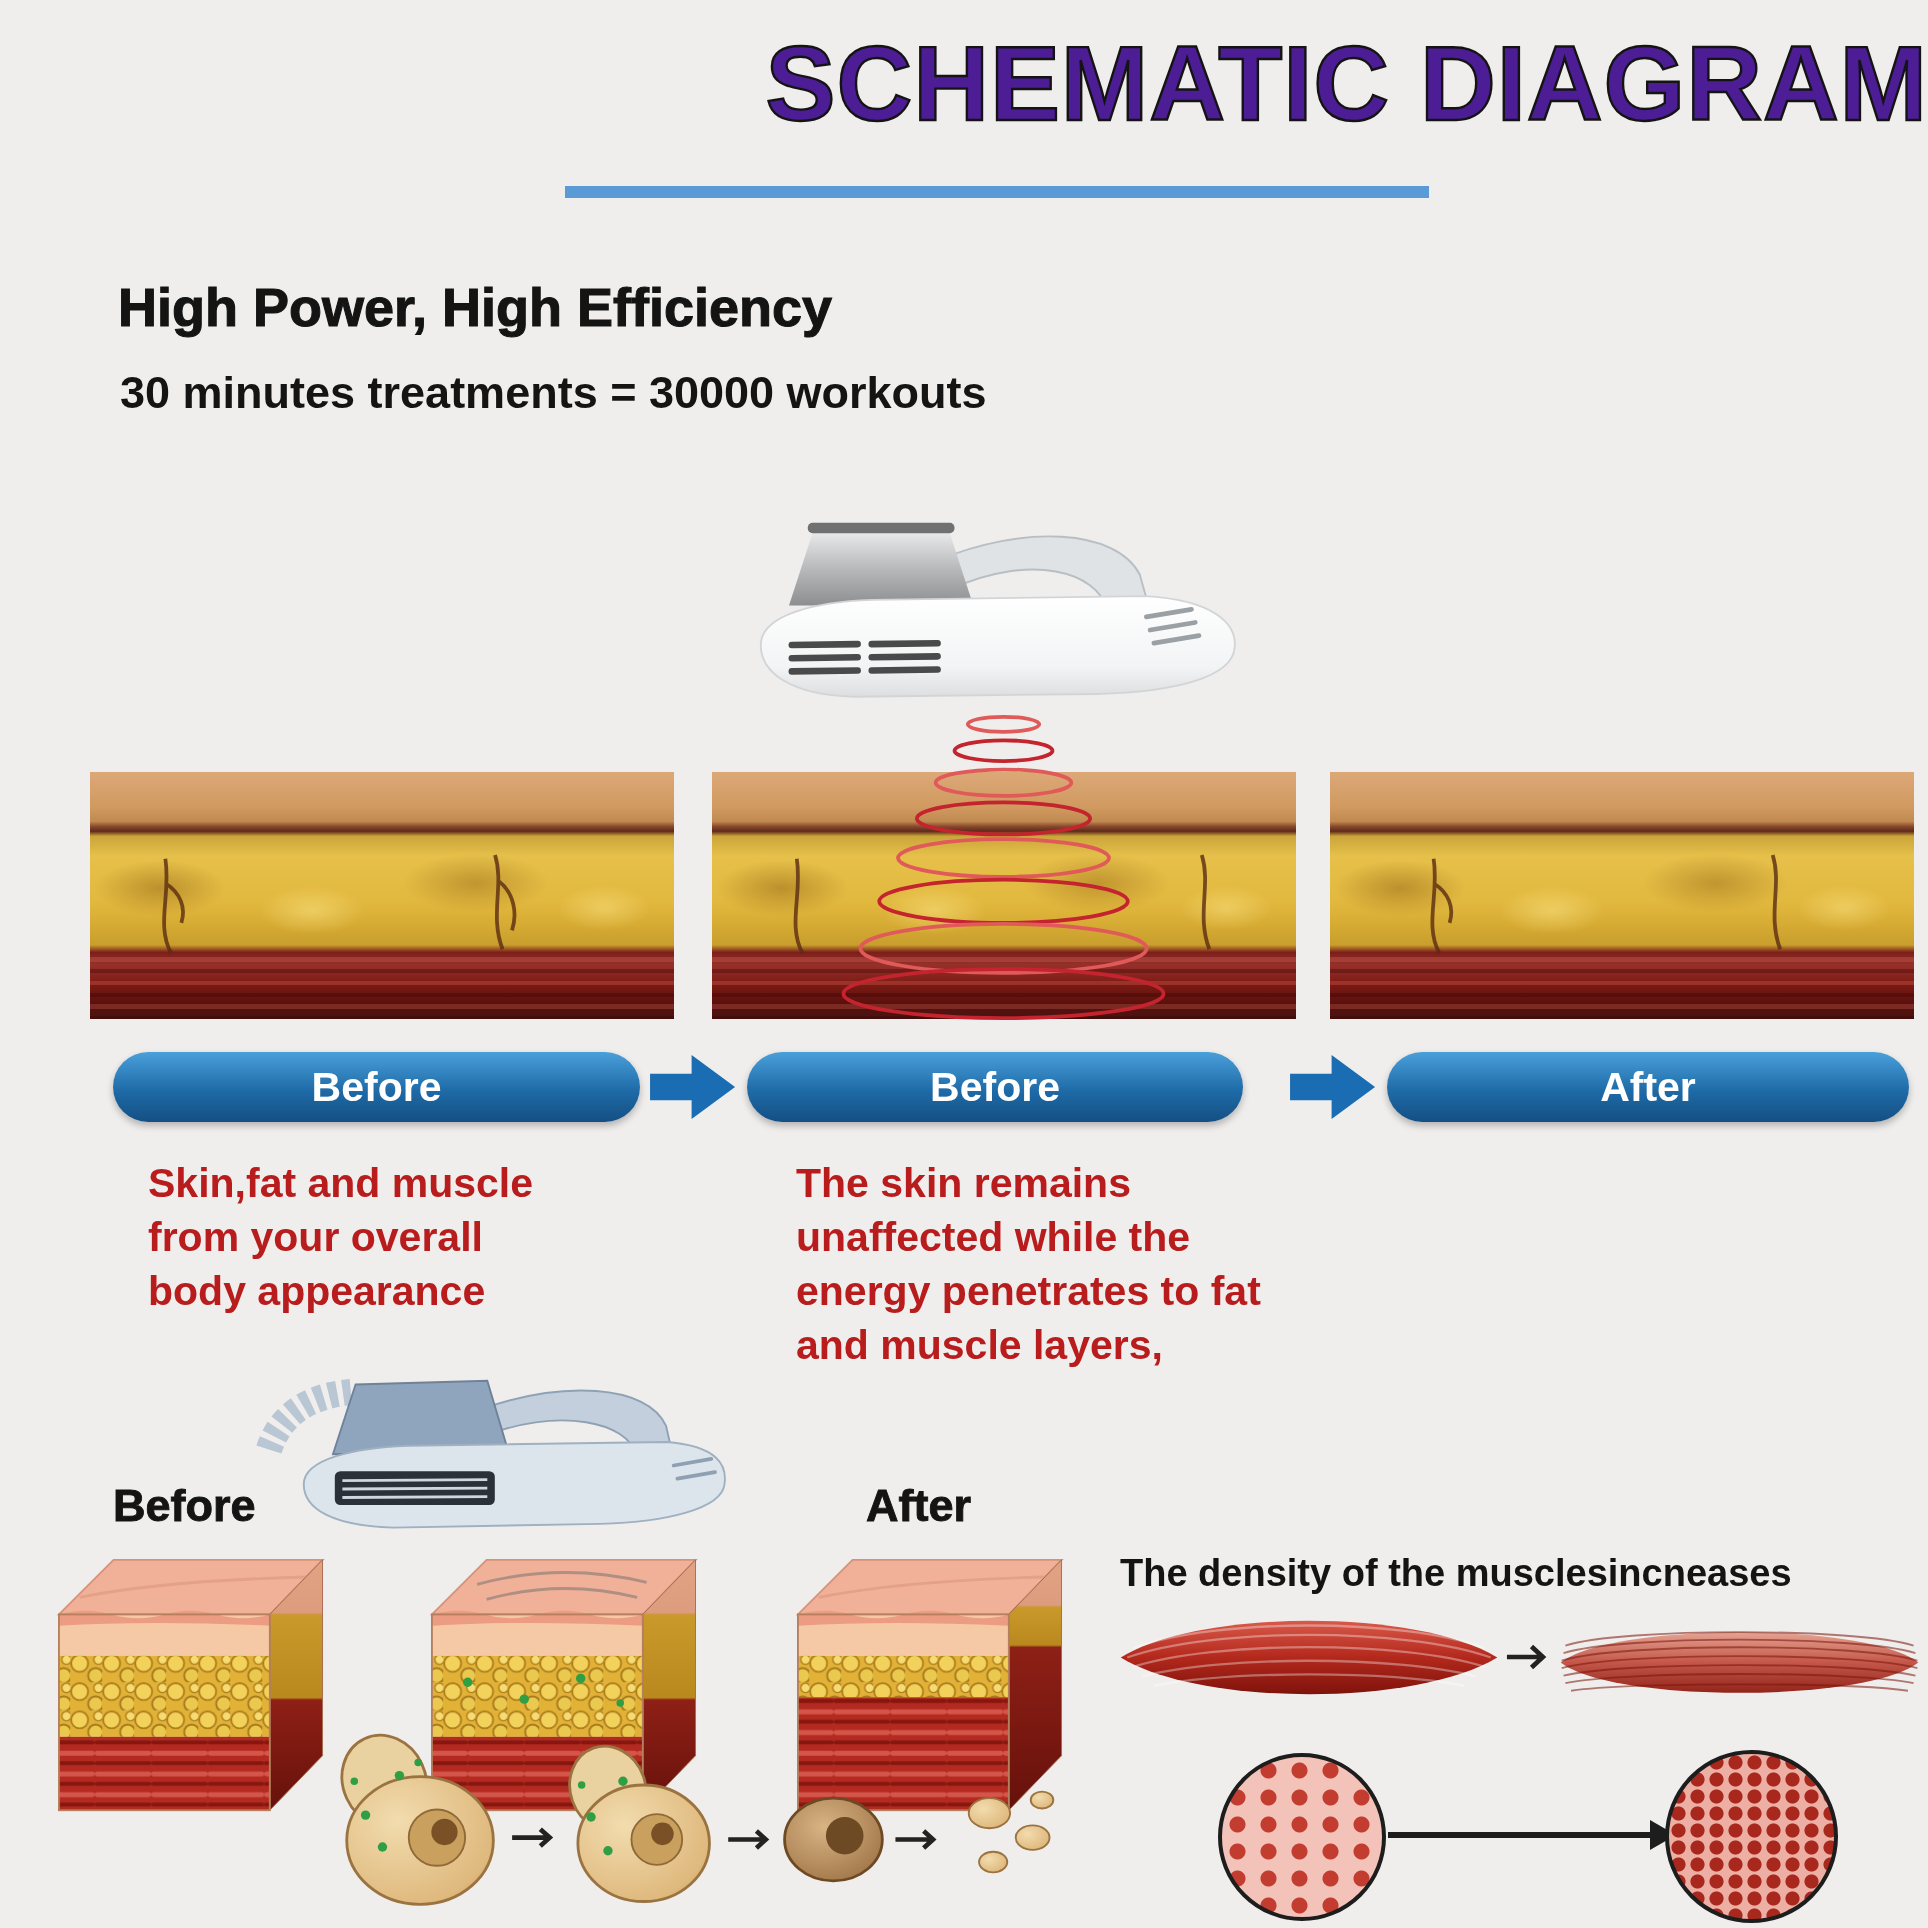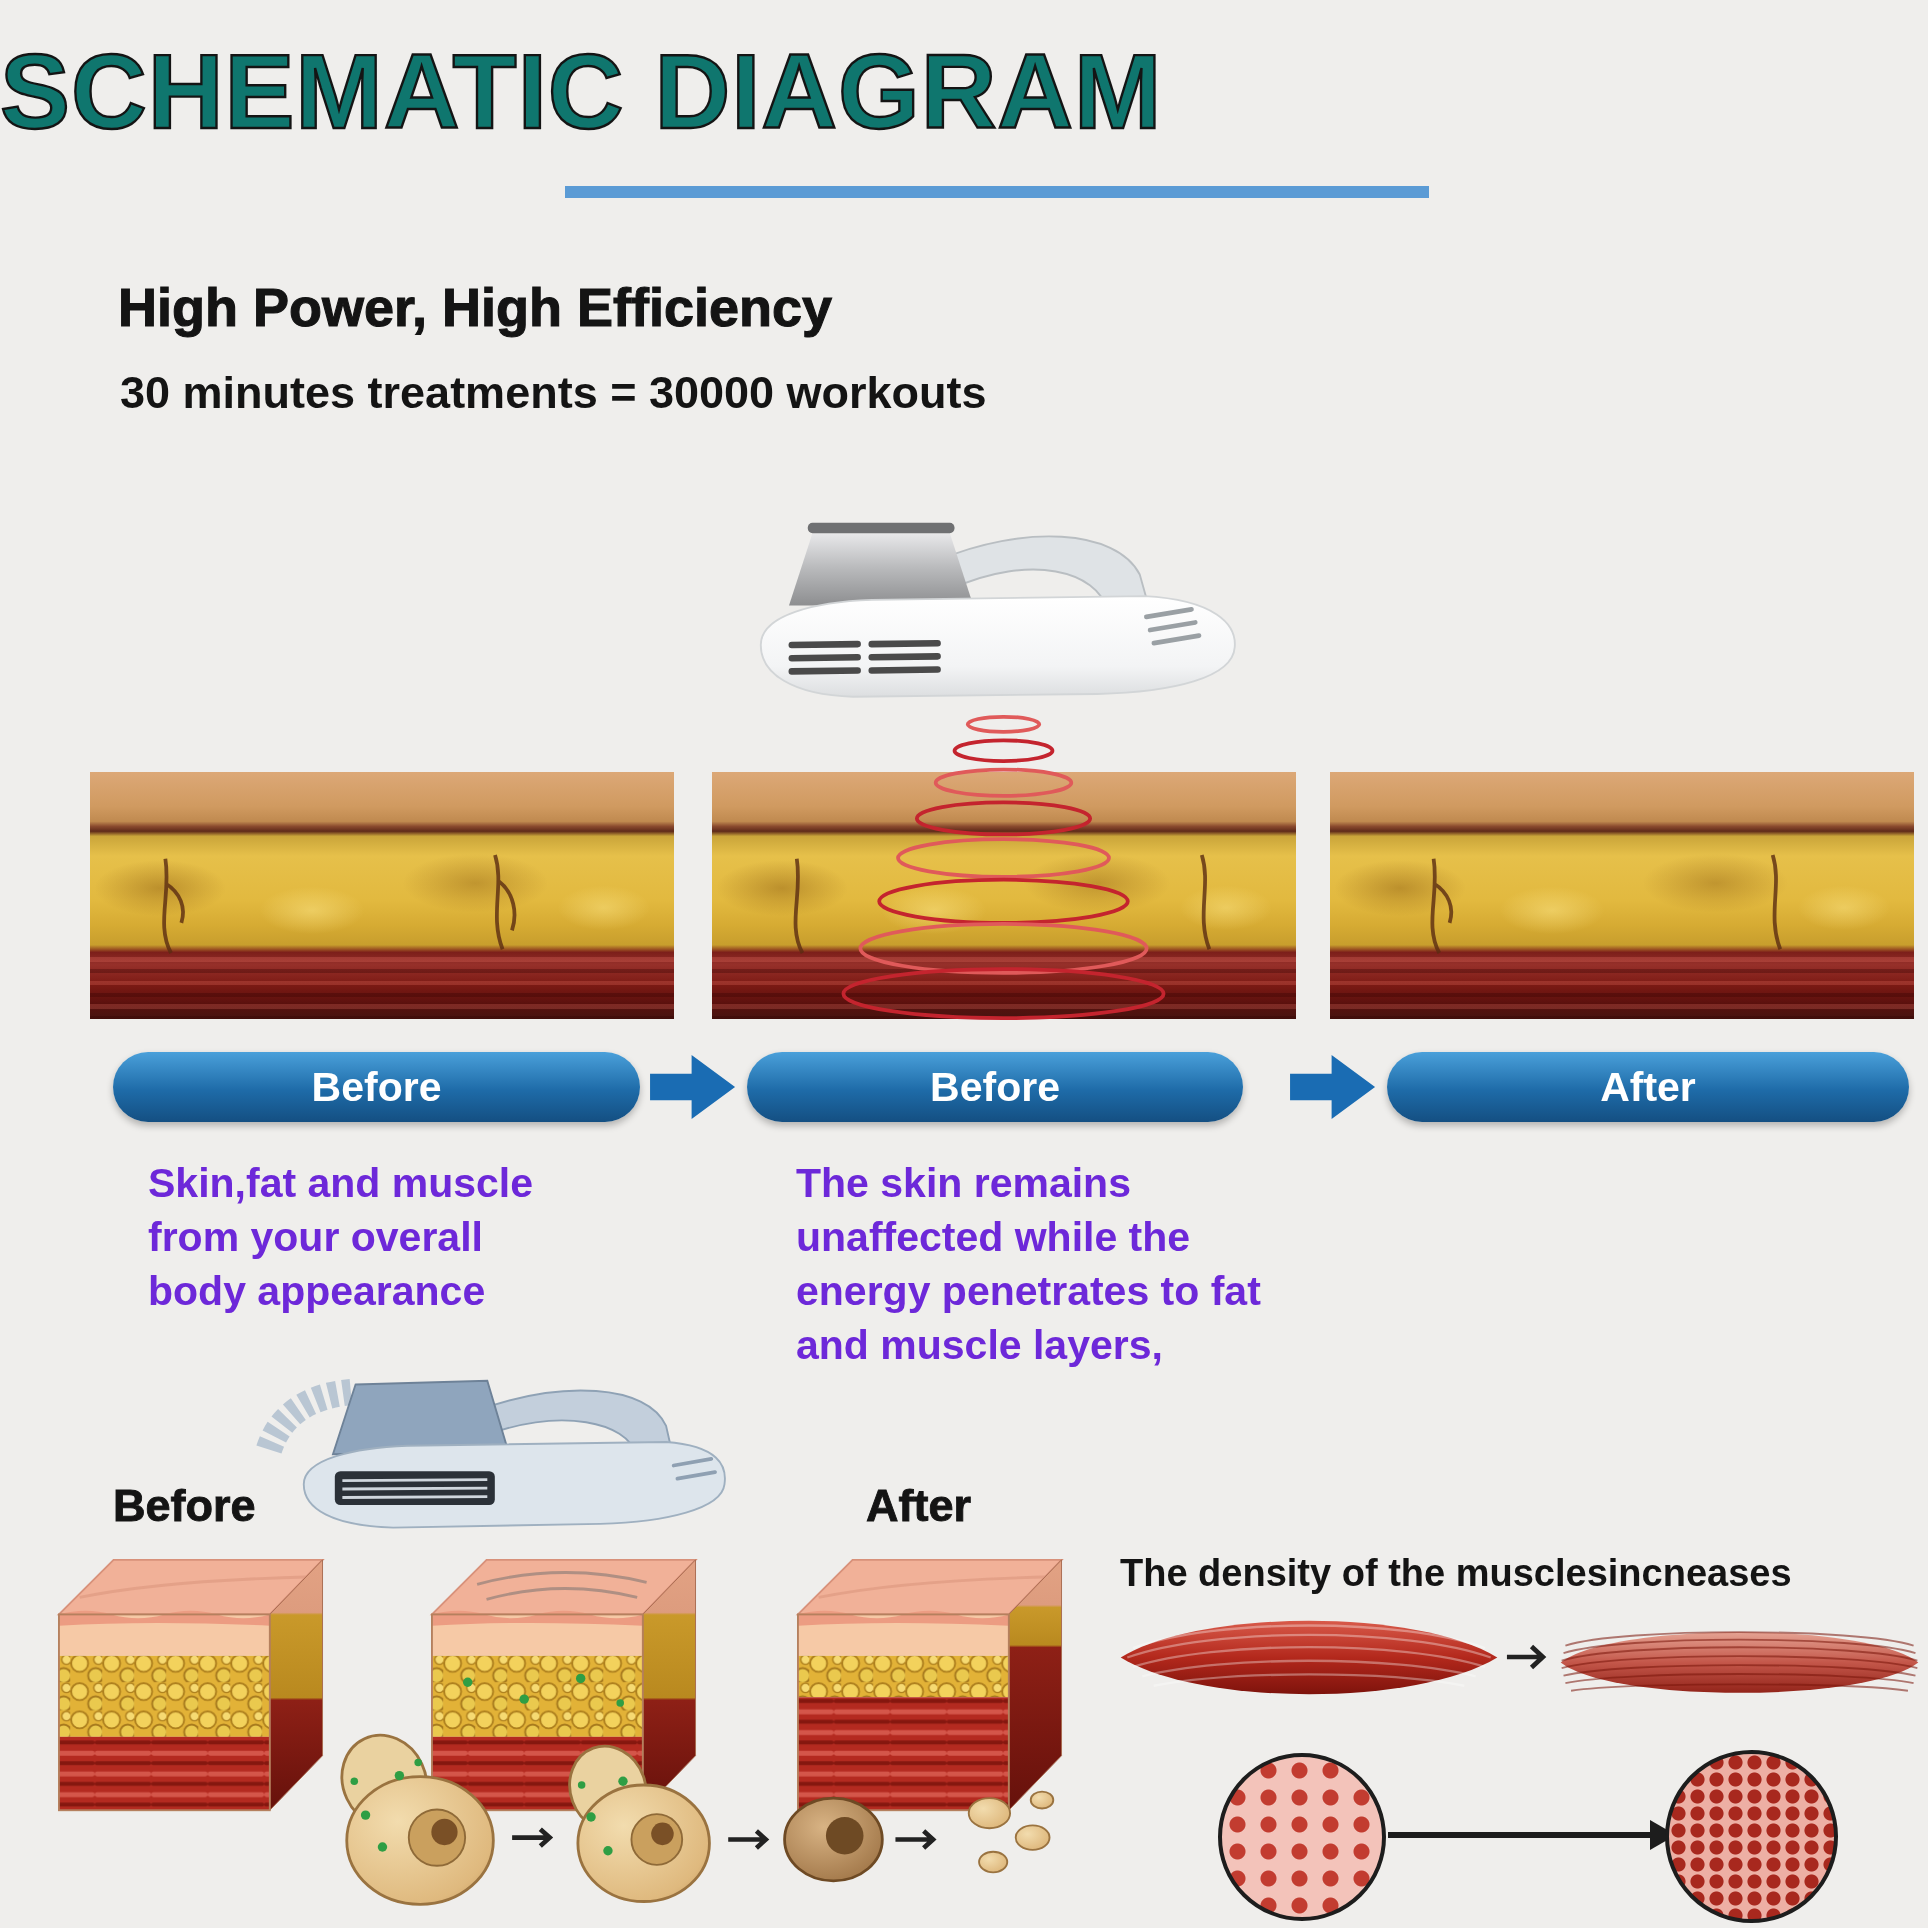--- a/index.html
+++ b/index.html
@@ -6,23 +6,23 @@
   html,body { background:#d8d8d8; }
   .canvas{
     position:relative; width:1928px; height:1928px; overflow:hidden;
     background:#efeeec; color:#141414;
     font-family:"Liberation Sans", sans-serif;
   }
   .abs{ position:absolute; }
 
   
   .title{
-    left:0; top:32px; width:100%; text-align:left;
+    left:0; top:24px; width:100%; text-align:right;
     font-size:105px; font-weight:900; letter-spacing:0.9px;
-    -webkit-text-stroke:2.4px #141414; color:#0f766e;
+    -webkit-text-stroke:2.4px #141414; color:#4c1d95;
   }
   .underline{ left:565px; top:186px; width:864px; height:12.2px; background:#5b9bd5; }
 
   .heading{
     left:118px; top:276px; font-size:54px; font-weight:900;
     -webkit-text-stroke:1.1px #141414;
   }
   .subheading{ left:120px; top:367px; font-size:45px; font-weight:800; }
 
   
@@ -48,21 +48,21 @@
   }
 
   
   .pill{
     top:1052px; height:70px; border-radius:38px;
     display:flex; align-items:center; justify-content:center;
     background:linear-gradient(180deg,#4aa0da 0%, #1e6ba8 55%, #144f82 100%);
     color:#ffffff; font-size:41px; font-weight:800;
     box-shadow:0 3.8px 7.5px rgba(0,0,0,.25);
   }
-  .desc{ top:1156px; font-size:41px; font-weight:800; line-height:1.32; color:#6d28d9; }
+  .desc{ top:1156px; font-size:41px; font-weight:800; line-height:1.32; color:#b91c1c; }
 
   
   .blabel{ top:1480px; font-size:45px; font-weight:900; -webkit-text-stroke:0.9px #141414; }
   .caption{ left:1120px; top:1552px; width:763px; font-size:38px; font-weight:900; }
 
   .xsec{ border-radius:50%; border:4.7px solid #1d1d1d; }
   .xsec.b{
     left:1218px; top:1753px; width:168px; height:168px;
     background-color:#f3c3ba;
     background-image:radial-gradient(circle, #c23c30 0 7.5px, rgba(0,0,0,0) 8.5px);

